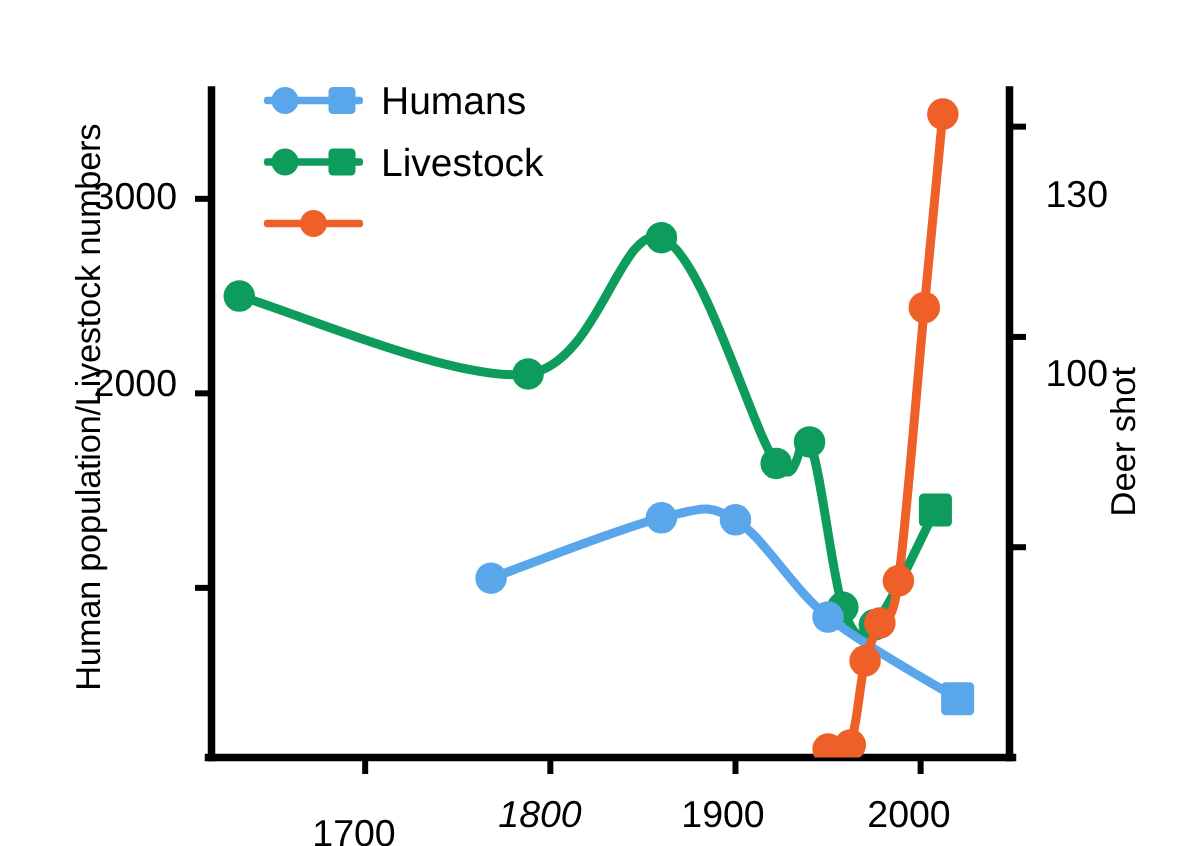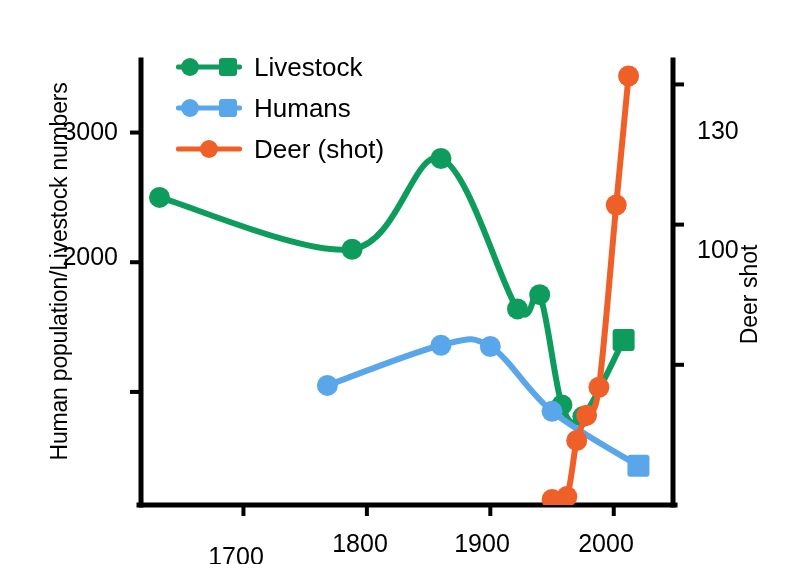--- a/index.html
+++ b/index.html
@@ -86,21 +86,21 @@
 
   <div class="ytitle-right">Deer shot</div>
 
   <div class="tick-lab tick-left" style="left:20px;top:117px;width:98px;">3000</div>
   <div class="tick-lab tick-left" style="left:20px;top:242px;width:98px;">2000</div>
 
   <div class="tick-lab tick-right" style="left:697px;top:116px;width:80px;">130</div>
   <div class="tick-lab tick-right" style="left:697px;top:235px;width:80px;">100</div>
 
   <div class="tick-lab tick-bottom" style="left:176px;top:542px;width:120px;text-align:center;">1700</div>
-  <div class="tick-lab tick-bottom" style="left:300px;top:529px;width:120px;">1800</div>
+  <div class="tick-lab tick-bottom" style="left:300px;top:529px;width:120px;font-style:italic;">1800</div>
   <div class="tick-lab tick-bottom" style="left:422px;top:529px;width:120px;">1900</div>
   <div class="tick-lab tick-bottom" style="left:546px;top:529px;width:120px;">2000</div>
 
   <svg id="plot" width="796" height="564" style="position:absolute;left:0;top:0;">
       <defs>
         <clipPath id="frameclip">
           <rect x="141" y="62" width="532" height="443"></rect>
         </clipPath>
       </defs>
       <g>
@@ -147,36 +147,35 @@
         <circle cx="586.5962877030163" cy="415.27848101265823" r="10.5" fill="#EF5F28"></circle>
         <circle cx="598.9396751740139" cy="387.24050632911394" r="10.5" fill="#EF5F28"></circle>
         <circle cx="616.2204176334108" cy="204.99367088607596" r="10.5" fill="#EF5F28"></circle>
         <circle cx="628.5638051044084" cy="76.01898734177212" r="10.5" fill="#EF5F28"></circle>
       </g>
     </svg>
 
   <div class="legend">
     <div class="legend-row">
       <span class="legend-key">
+        <span class="lk-line" id="lk-line-1" style="background: rgb(90, 166, 234);"></span>
+        <span class="lk-dot" id="lk-dot-1" style="background: rgb(90, 166, 234);"></span>
+        <span class="lk-sq" id="lk-sq-1" style="background: rgb(90, 166, 234);"></span>
+      </span>
+      <span class="legend-label">Humans</span>
+    </div>
+    <div class="legend-row">
+      <span class="legend-key">
         <span class="lk-line" id="lk-line-0" style="background: rgb(14, 156, 92);"></span>
         <span class="lk-dot" id="lk-dot-0" style="background: rgb(14, 156, 92);"></span>
         <span class="lk-sq" id="lk-sq-0" style="background: rgb(14, 156, 92);"></span>
       </span>
       <span class="legend-label">Livestock</span>
     </div>
     <div class="legend-row">
       <span class="legend-key">
-        <span class="lk-line" id="lk-line-1" style="background: rgb(90, 166, 234);"></span>
-        <span class="lk-dot" id="lk-dot-1" style="background: rgb(90, 166, 234);"></span>
-        <span class="lk-sq" id="lk-sq-1" style="background: rgb(90, 166, 234);"></span>
-      </span>
-      <span class="legend-label">Humans</span>
-    </div>
-    <div class="legend-row">
-      <span class="legend-key">
         <span class="lk-line" id="lk-line-2" style="background: rgb(239, 95, 40);"></span>
         <span class="lk-dot" id="lk-dot-2" style="left: 33px; background: rgb(239, 95, 40);"></span>
       </span>
-      <span class="legend-label">Deer (shot)</span>
     </div>
   </div>
 
 </div>
 
 </body></html>

